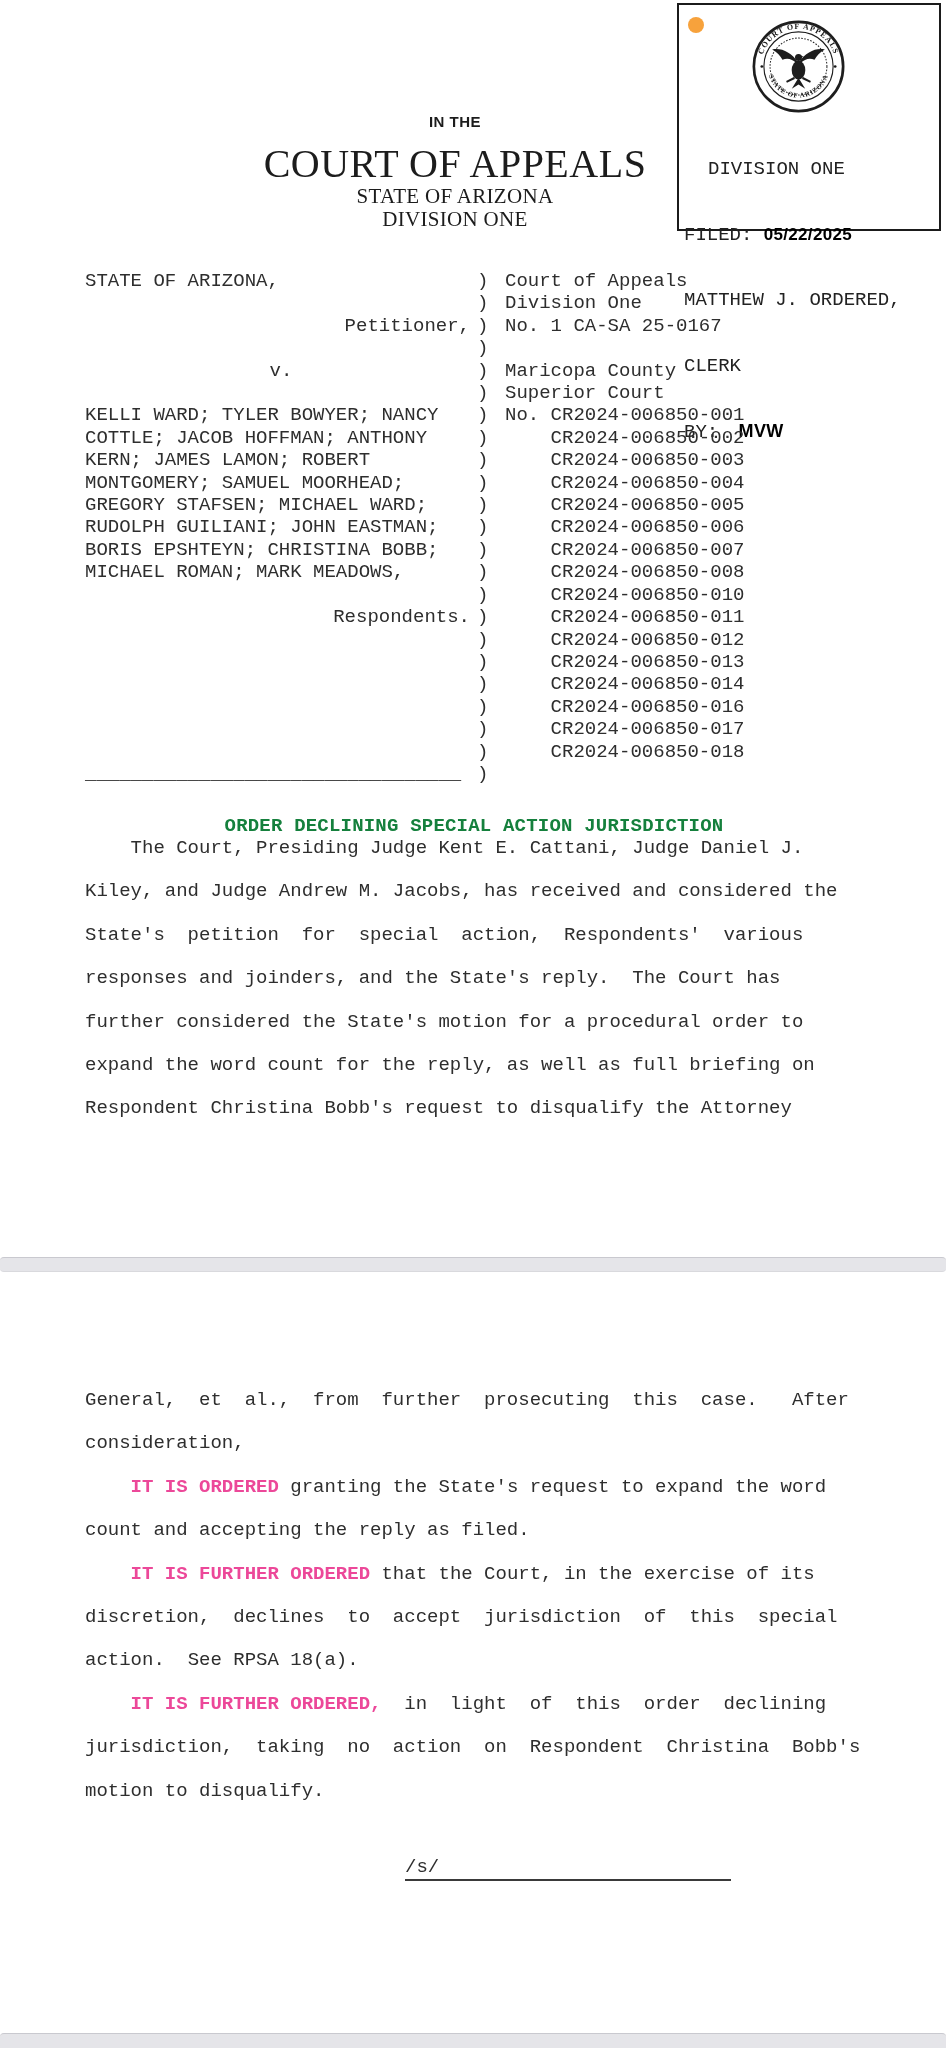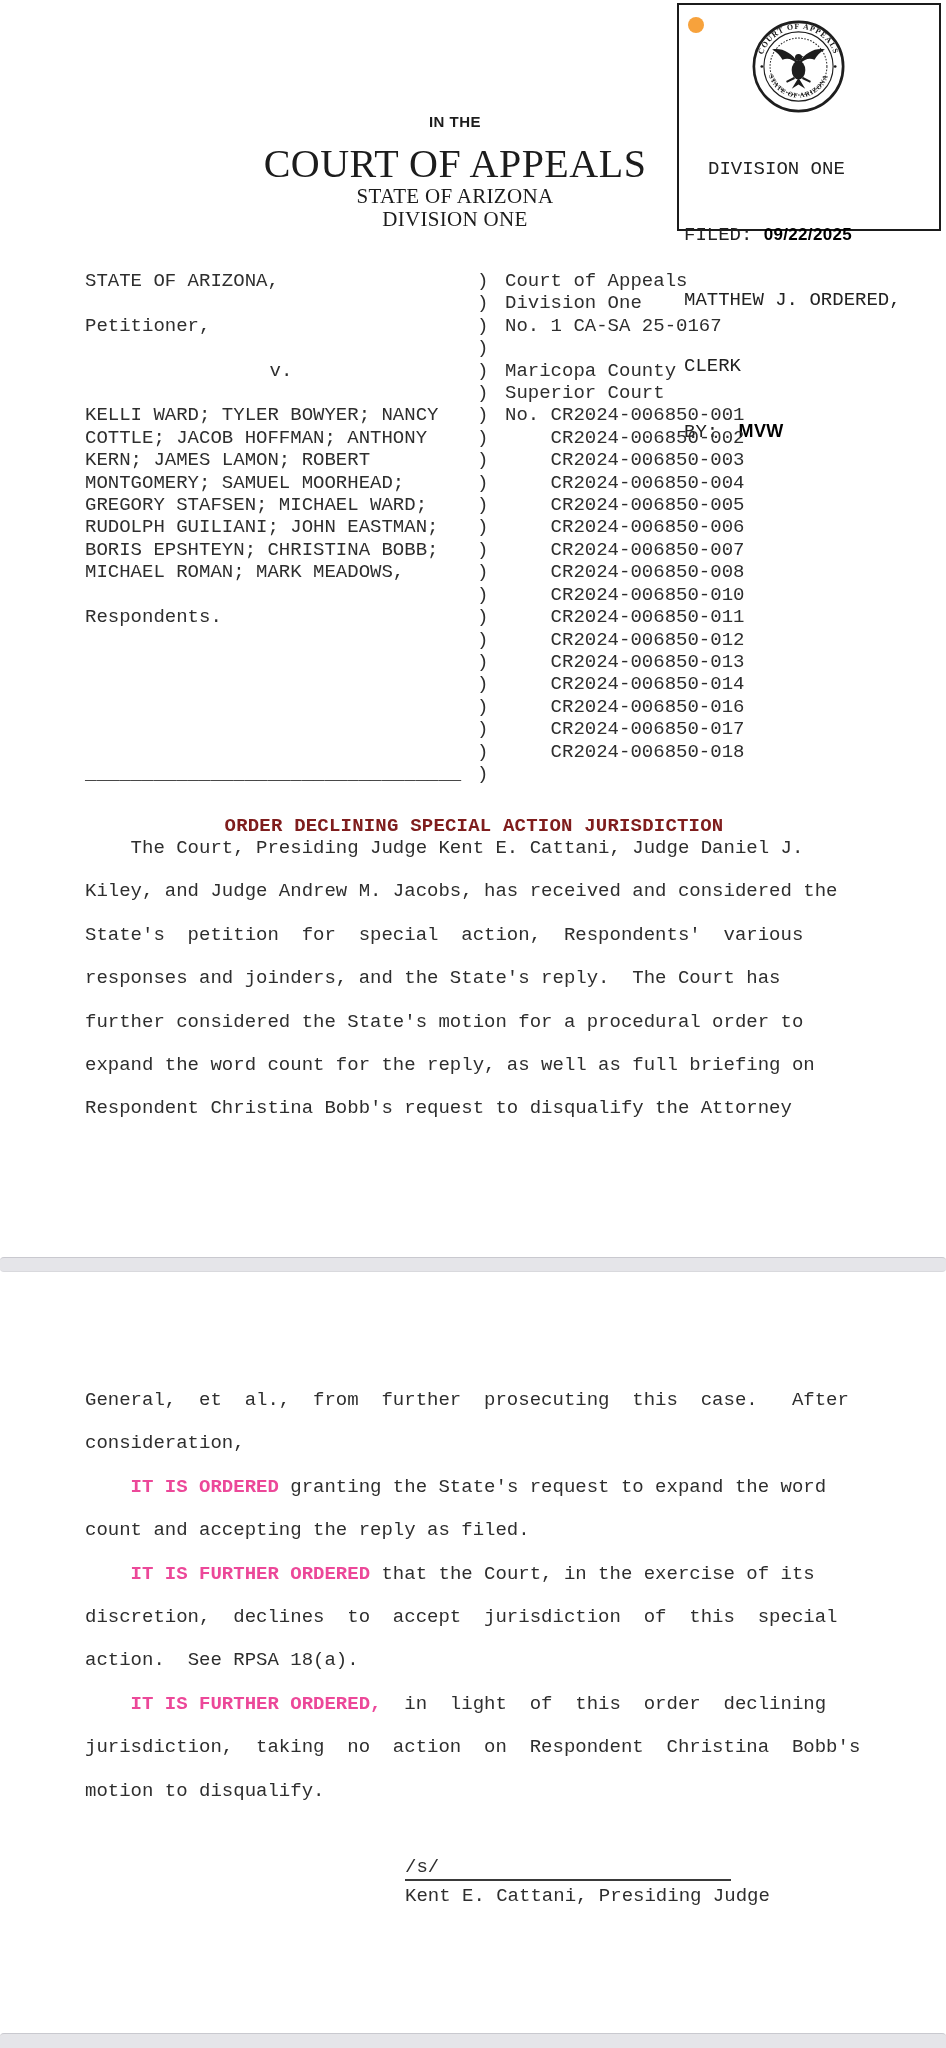--- a/index.html
+++ b/index.html
@@ -22,28 +22,28 @@
   .stamp-lines { position:absolute; left:5px; top:110px; right:2px; font-size:19px; line-height:21.8px;
                  color:#222; white-space:pre; }
   .st-division { padding-left:24px; }
   .hand { font-family:"Liberation Sans", sans-serif; font-weight:bold; font-size:17px; letter-spacing:.3px; color:#000; }
   .hand-by { margin-left:9px; font-size:18px; }
 
   
   .caption { position:absolute; left:85px; top:262px; width:782px; font-size:19px; line-height:22.4px; white-space:pre;margin-top:8px; }
   .crow { display:flex; }
   .cl { width:392px; }
-  .cl.a-right { padding-right:7px; }
+  .cl.a-right { text-align:right; padding-right:7px; }
   .cl.a-center { text-align:center; }
   .cp { width:28px; }
   .cr { flex:1; }
 
   
   .order-title { position:absolute; left:85px; top:815px; width:778px; text-align:center;
-                 font-weight:bold; font-size:19px; color:#7f1d1d; letter-spacing:.2px; }
+                 font-weight:bold; font-size:19px; color:#15803d; letter-spacing:.2px; }
   .body-block { position:absolute; left:85px; width:785px; font-size:19px; line-height:43.4px; white-space:pre; }
   .p1 { top:827px; }
   .p2 { top:1379px; }
   .bold { font-weight:bold; color:#ec4899; }
   .italic { }
 
   
   .signature { position:absolute; left:405px; top:1856px; font-size:19px; }
   .sig-line { width:326px; border-bottom:2px solid #3a3a3a; padding-bottom:1px; }
   .sig-name { margin-top:4px; white-space:pre; }
@@ -90,37 +90,36 @@
           <circle cx="45" cy="36.2" r="3.4"></circle>
           <path d="M45 33.5 L50 35.5 L45 37.5 Z"></path>
           <ellipse cx="45" cy="48.5" rx="6.6" ry="9.2"></ellipse>
           <path d="M45 56 L38.5 66.5 L45 62.5 L51.5 66.5 Z"></path>
           <path d="M33 59 L41 55 L41.5 57 L33.8 60.8 Z"></path>
           <path d="M57 59 L49 55 L48.5 57 L56.2 60.8 Z"></path>
         </g>
       </svg>
       <div class="stamp-lines">
         <div class="st-division">DIVISION ONE</div>
-        <div><span>FILED: </span><span class="hand">09/22/2025</span></div>
+        <div><span>FILED: </span><span class="hand">05/22/2025</span></div>
         <div>MATTHEW J. ORDERED,</div>
         <div>CLERK</div>
         <div><span>BY: </span><span class="hand hand-by">MVW</span></div>
       </div>
     </div>
 
     <div class="caption" id="caption"><div class="crow"><span class="cl a-left">STATE OF ARIZONA,</span><span class="cp">)</span><span class="cr">Court of Appeals</span></div><div class="crow"><span class="cl a-left">&nbsp;</span><span class="cp">)</span><span class="cr">Division One</span></div><div class="crow"><span class="cl a-right">Petitioner,</span><span class="cp">)</span><span class="cr">No. 1 CA-SA 25-0167</span></div><div class="crow"><span class="cl a-left">&nbsp;</span><span class="cp">)</span><span class="cr"></span></div><div class="crow"><span class="cl a-center">v.</span><span class="cp">)</span><span class="cr">Maricopa County</span></div><div class="crow"><span class="cl a-left">&nbsp;</span><span class="cp">)</span><span class="cr">Superior Court</span></div><div class="crow"><span class="cl a-left">KELLI WARD; TYLER BOWYER; NANCY</span><span class="cp">)</span><span class="cr">No. CR2024-006850-001</span></div><div class="crow"><span class="cl a-left">COTTLE; JACOB HOFFMAN; ANTHONY</span><span class="cp">)</span><span class="cr">    CR2024-006850-002</span></div><div class="crow"><span class="cl a-left">KERN; JAMES LAMON; ROBERT</span><span class="cp">)</span><span class="cr">    CR2024-006850-003</span></div><div class="crow"><span class="cl a-left">MONTGOMERY; SAMUEL MOORHEAD;</span><span class="cp">)</span><span class="cr">    CR2024-006850-004</span></div><div class="crow"><span class="cl a-left">GREGORY STAFSEN; MICHAEL WARD;</span><span class="cp">)</span><span class="cr">    CR2024-006850-005</span></div><div class="crow"><span class="cl a-left">RUDOLPH GUILIANI; JOHN EASTMAN;</span><span class="cp">)</span><span class="cr">    CR2024-006850-006</span></div><div class="crow"><span class="cl a-left">BORIS EPSHTEYN; CHRISTINA BOBB;</span><span class="cp">)</span><span class="cr">    CR2024-006850-007</span></div><div class="crow"><span class="cl a-left">MICHAEL ROMAN; MARK MEADOWS,</span><span class="cp">)</span><span class="cr">    CR2024-006850-008</span></div><div class="crow"><span class="cl a-left">&nbsp;</span><span class="cp">)</span><span class="cr">    CR2024-006850-010</span></div><div class="crow"><span class="cl a-right">Respondents.</span><span class="cp">)</span><span class="cr">    CR2024-006850-011</span></div><div class="crow"><span class="cl a-left">&nbsp;</span><span class="cp">)</span><span class="cr">    CR2024-006850-012</span></div><div class="crow"><span class="cl a-left">&nbsp;</span><span class="cp">)</span><span class="cr">    CR2024-006850-013</span></div><div class="crow"><span class="cl a-left">&nbsp;</span><span class="cp">)</span><span class="cr">    CR2024-006850-014</span></div><div class="crow"><span class="cl a-left">&nbsp;</span><span class="cp">)</span><span class="cr">    CR2024-006850-016</span></div><div class="crow"><span class="cl a-left">&nbsp;</span><span class="cp">)</span><span class="cr">    CR2024-006850-017</span></div><div class="crow"><span class="cl a-left">&nbsp;</span><span class="cp">)</span><span class="cr">    CR2024-006850-018</span></div><div class="crow"><span class="cl a-left">_________________________________</span><span class="cp">)</span><span class="cr"></span></div></div>
 
     <div class="order-title">ORDER DECLINING SPECIAL ACTION JURISDICTION</div>
     <div class="body-block p1" id="p1"><div>    The Court, Presiding Judge Kent E. Cattani, Judge Daniel J.</div><div>Kiley, and Judge Andrew M. Jacobs, has received and considered the</div><div>State's  petition  for  special  action,  Respondents'  various</div><div>responses and joinders, and the State's reply.  The Court has</div><div>further considered the State's motion for a procedural order to</div><div>expand the word count for the reply, as well as full briefing on</div><div>Respondent Christina Bobb's request to disqualify the Attorney</div></div>
   </section>
 
   <div class="page-band band1"></div>
 
   <section>
     <div class="body-block p2" id="p2"><div><span>General,  et  al.,  from  further  prosecuting  this  case.   After</span></div><div><span>consideration,</span></div><div><span>    </span><span class="bold">IT IS ORDERED</span><span> granting the State's request to expand the word</span></div><div><span>count and accepting the reply as filed.</span></div><div><span>    </span><span class="bold">IT IS FURTHER ORDERED</span><span> that the Court, in the exercise of its</span></div><div><span>discretion,  declines  to  accept  jurisdiction  of  this  special</span></div><div><span>action.  </span><span class="italic">See</span><span> RPSA 18(a).</span></div><div><span>    </span><span class="bold">IT IS FURTHER ORDERED,</span><span>  in  light  of  this  order  declining</span></div><div><span>jurisdiction,  taking  no  action  on  Respondent  Christina  Bobb's</span></div><div><span>motion to disqualify.</span></div></div>
     <div class="signature">
       <div class="sig-line"><span>/s/</span></div>
-      <div class="sig-name">Kent E. Cattani, Presiding Judge</div>
     </div>
   </section>
 
   <div class="page-band band2"></div>
 </div>
 
 </body></html>

